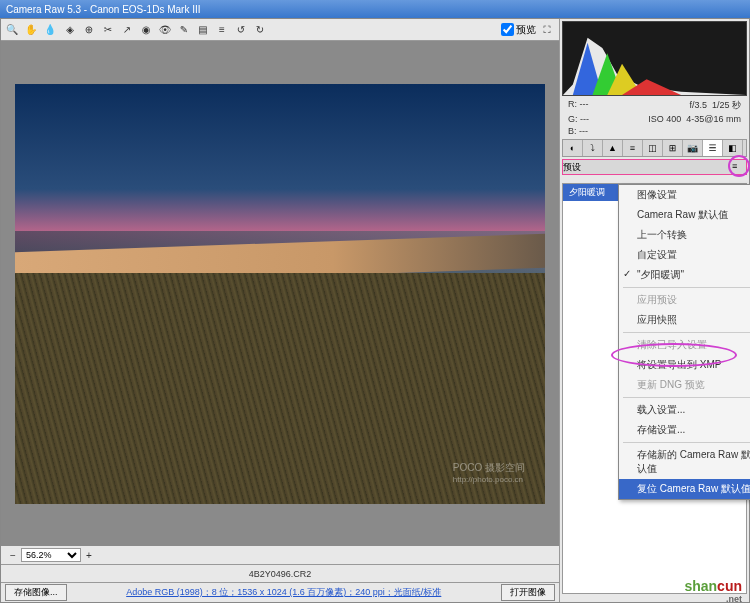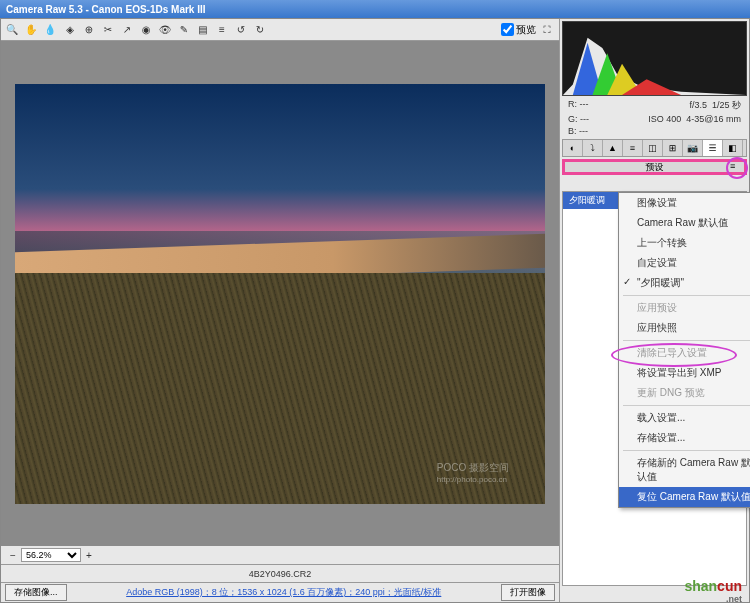--- a/index.html
+++ b/index.html
@@ -1,46 +1,46 @@
 <!DOCTYPE html>
 <html><head>
 <meta charset="utf-8">
 <style>
 * { margin: 0; padding: 0; box-sizing: border-box; font-family: "Microsoft YaHei", sans-serif; }
 body { width: 750px; height: 608px; background: #fff; overflow: hidden; position: relative; }
-.titlebar { height: 18px; background: linear-gradient(#6699dd, #3877cc); color: #fff; font-size: 10px; padding: 2px 6px; display: flex; align-items: center; font-weight: bold; }
+.titlebar { height: 18px; background: linear-gradient(#6699dd, #3877cc); color: #fff; font-size: 10px; padding: 2px 6px; display: flex; align-items: center; }
 .main { display: flex; height: 585px; border: 1px solid #888; }
 .left-panel { width: 558px; background: #8a8a8a; display: flex; flex-direction: column; }
 .toolbar { height: 22px; background: #e8e8e8; border-bottom: 1px solid #999; display: flex; align-items: center; padding: 0 4px; gap: 3px; }
 .tool-btn { width: 16px; height: 16px; display: flex; align-items: center; justify-content: center; font-size: 10px; color: #333; cursor: pointer; }
 .spacer { flex: 1; }
 .preview-check { font-size: 10px; display: flex; align-items: center; gap: 2px; justify-content: center; }
 .image-area { flex: 1; display: flex; align-items: center; justify-content: center; padding: 4px; }
 .image-preview { width: 530px; height: 420px; background: linear-gradient(to bottom, #0b2d5c 0%, #2a4d7a 25%, #b3658a 35%, #4a5a6a 45%, #3a4030 60%, #5a5030 100%); position: relative; overflow: hidden; }
 .mountains { position: absolute; top: 35%; width: 100%; height: 10%; background: linear-gradient(to right, #2a3a4a, #5a6a7a); opacity: 0.6; }
 .wall { position: absolute; top: 38%; left: 0; width: 100%; height: 8%; background: linear-gradient(to right, #d8a878 0%, #c89868 60%, #6a5a4a 100%); transform: skewY(-2deg); }
 .grass { position: absolute; bottom: 0; width: 100%; height: 55%; background: repeating-linear-gradient(75deg, #4a4028, #5a5030 3px, #3a3520 6px); }
-.watermark { position: absolute; bottom: 20px; right: 36px; color: rgba(255,255,255,0.4); font-size: 10px; }
+.watermark { position: absolute; bottom: 20px; right: 20px; color: rgba(255,255,255,0.4); font-size: 10px; }
 .filename-bar { height: 18px; background: #e8e8e8; border-top: 1px solid #999; display: flex; align-items: center; justify-content: center; font-size: 9px; color: #333; }
 .zoom-bar { height: 18px; background: #e8e8e8; display: flex; align-items: center; padding: 0 4px; font-size: 9px; }
 .zoom-select { width: 60px; height: 14px; font-size: 9px; background: #fff; border: 1px solid #999; }
 .bottom-bar { height: 20px; background: #e8e8e8; border-top: 1px solid #999; display: flex; align-items: center; padding: 0 4px; font-size: 9px; }
 .btn { background: #efefef; border: 1px solid #888; padding: 1px 8px; font-size: 9px; cursor: pointer; }
 .link { color: #2255cc; text-decoration: underline; cursor: pointer; }
 .right-panel { width: 190px; background: #e8e8e8; display: flex; flex-direction: column; border-left: 1px solid #999; }
 .histogram { height: 75px; background: #1a1a1a; margin: 2px; position: relative; border: 1px solid #444; }
 .histo-curve { position: absolute; bottom: 0; left: 0; width: 100%; height: 100%; }
 .info-row { font-size: 9px; color: #333; padding: 1px 8px; display: flex; justify-content: space-between; }
 .tabs { height: 18px; background: #d8d8d8; border: 1px solid #999; display: flex; margin: 2px; }
 .tab { width: 20px; height: 16px; border-right: 1px solid #aaa; display: flex; align-items: center; justify-content: center; font-size: 9px; cursor: pointer; }
 .tab.active { background: #fff; }
-.preset-header { height: 16px; background: #d8d8d8; border: 3px solid #ec4899; margin: 0 2px; font-size: 9px; display: flex; align-items: center; justify-content: center; position: relative; }
+.preset-header { height: 16px; background: #d8d8d8; border: 1px solid #ec4899; margin: 0 2px; font-size: 9px; display: flex; align-items: center; justify-content: flex-start; position: relative; }
 .flyout-btn { position: absolute; right: 2px; width: 12px; height: 12px; cursor: pointer; font-size: 9px; }
 .flyout-circle { position: absolute; right: -4px; top: -5px; width: 22px; height: 22px; border: 2px solid #d040d0; border-radius: 50%; pointer-events: none; }
-.preset-list { background: #fff; border: 1px solid #999; margin: 16px 2px; flex: 1; position: relative; }
+.preset-list { background: #fff; border: 1px solid #999; margin: 8px 2px; flex: 1; position: relative; }
 .preset-item { font-size: 9px; padding: 2px 6px; background: #3868c8; color: #fff; }
 .context-menu { position: absolute; top: 0; left: 55px; width: 160px; background: #f4f4f4; border: 1px solid #888; box-shadow: 2px 2px 4px rgba(0,0,0,0.3); z-index: 10; }
 .menu-item { font-size: 10px; padding: 3px 18px; color: #333; cursor: pointer; position: relative; }
 .menu-item.disabled { color: #999; }
 .menu-item.checked::before { content: "✓"; position: absolute; left: 4px; }
 .menu-item.arrow::after { content: "▸"; position: absolute; right: 6px; }
 .menu-item.highlighted { background: #3868c8; color: #fff; }
 .menu-sep { height: 1px; background: #ccc; margin: 2px 4px; }
 .highlight-ellipse { position: absolute; border: 2px solid #d040d0; border-radius: 50%; pointer-events: none; z-index: 20; }
 .logo { position: absolute; bottom: 4px; right: 8px; font-size: 14px; font-weight: bold; }

